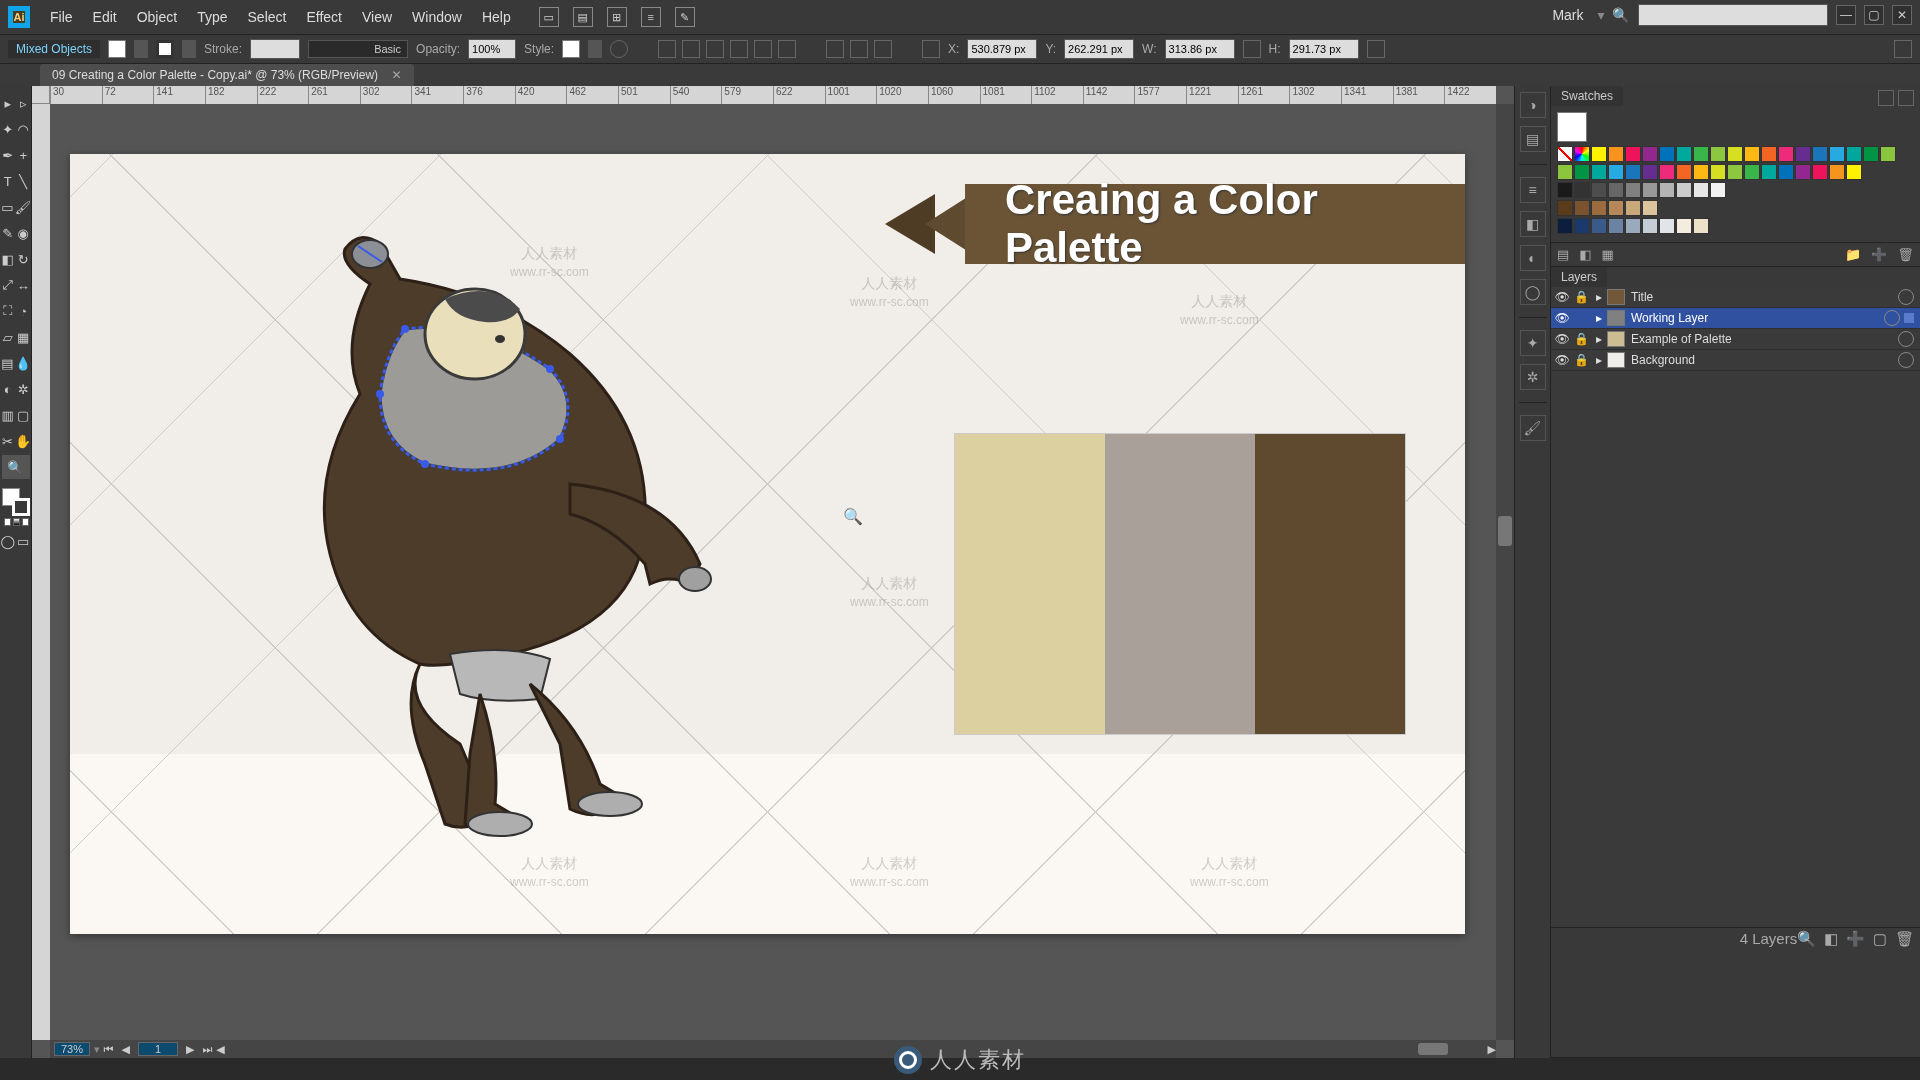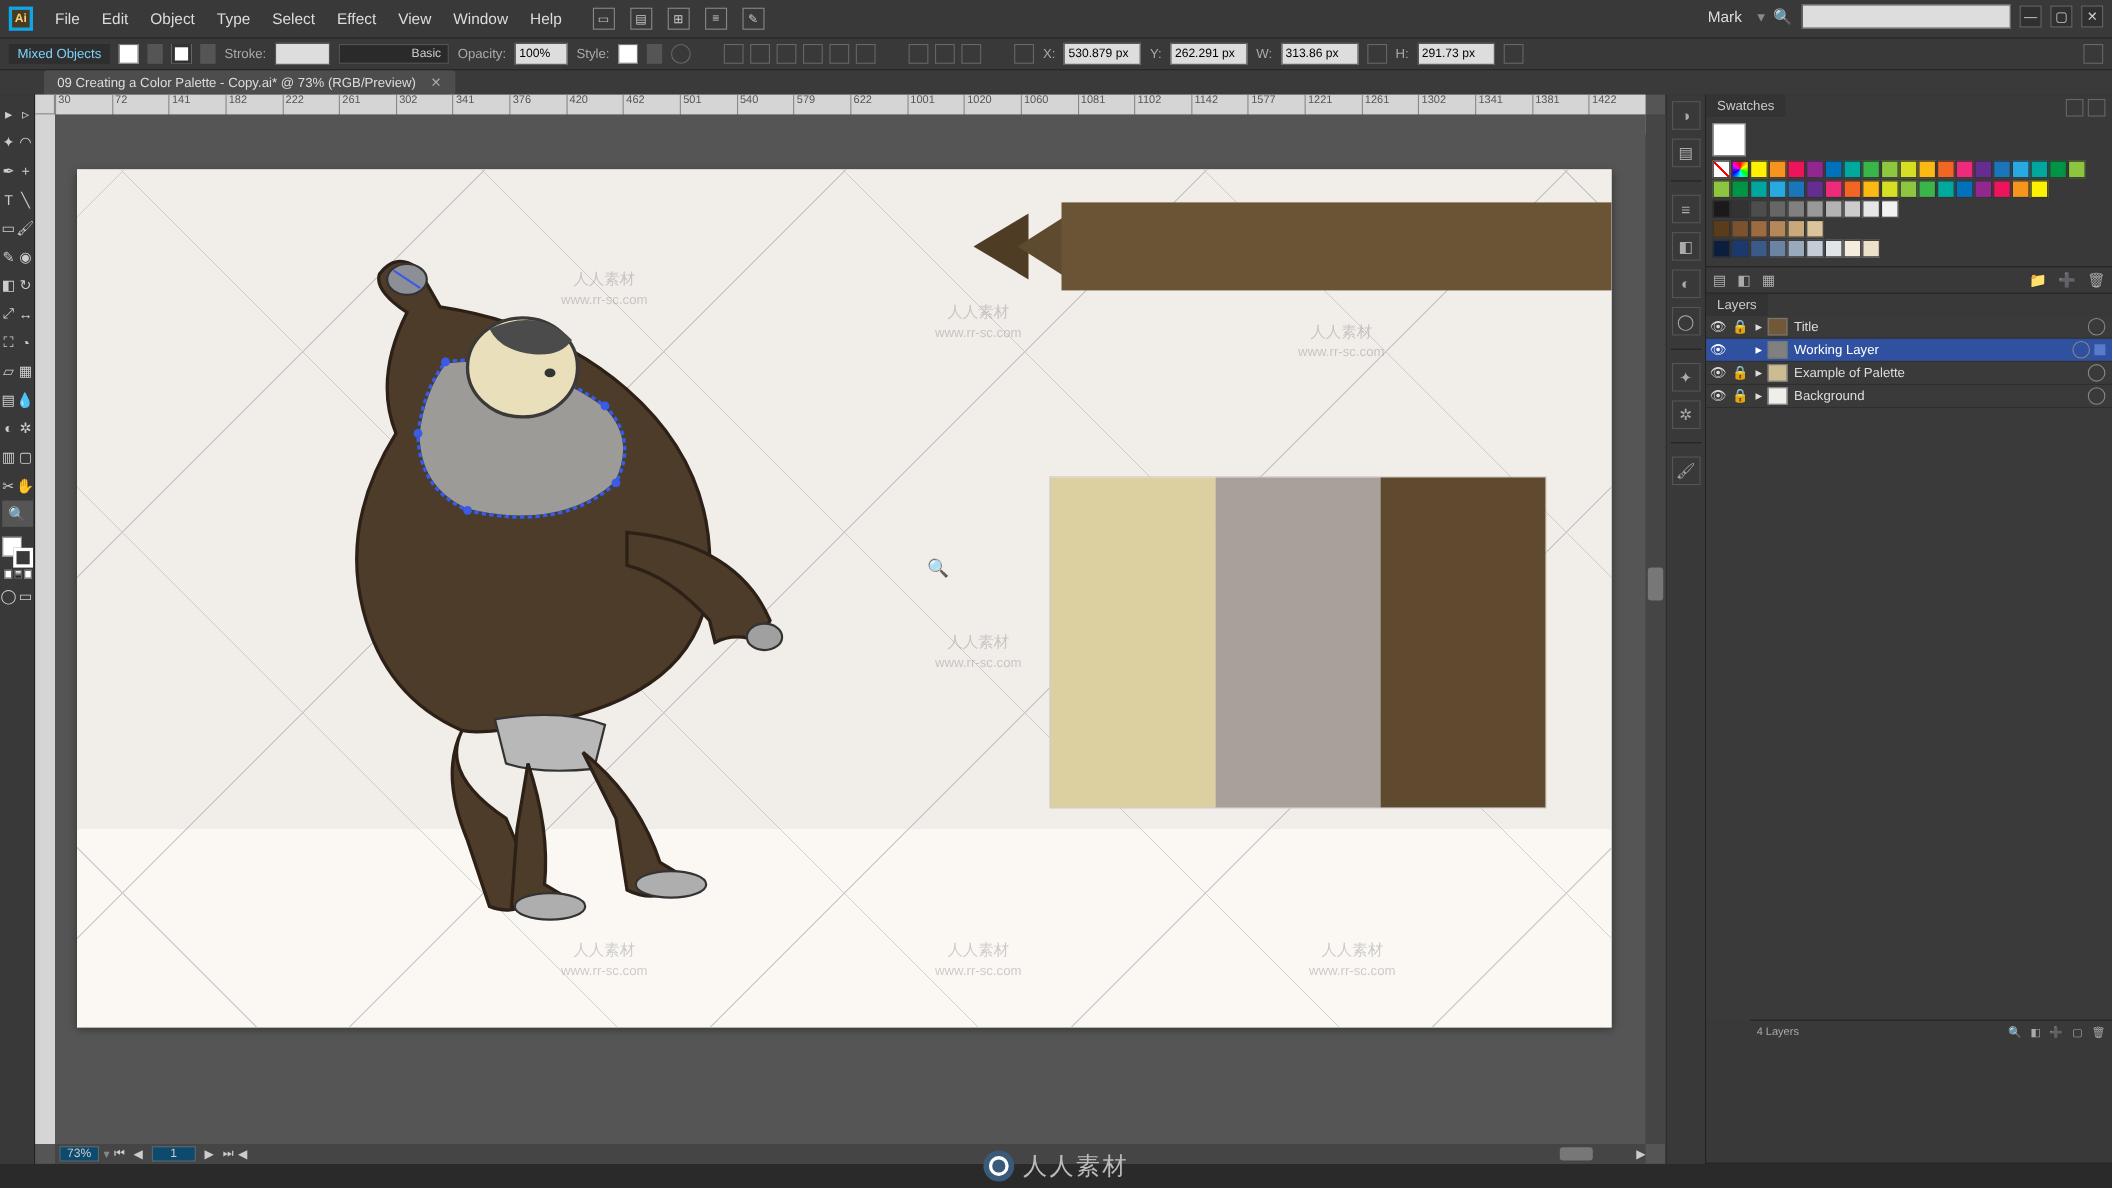--- a/index.html
+++ b/index.html
@@ -1,20 +1,20 @@
 <!DOCTYPE html>
 <html><head>
 <meta charset="utf-8">
 <style>
 * { margin: 0; padding: 0; box-sizing: border-box; font-family: Tahoma, Arial, sans-serif; user-select: none; }
 body { background: #2a2a2a; width: 1920px; height: 1080px; overflow: hidden; position: relative; }
 
 
 .menubar { height: 34px; background: #393939; display: flex; align-items: center; padding: 0 8px; color: #ddd; font-size: 14px; position: relative; }
-.ai-logo { width: 22px; height: 22px; background: #4a3b1e; border: 3px solid #0ea5e9; display: inline-flex; align-items: center; justify-content: center; color: #f0d080; font-size: 11px; font-weight: bold; margin-right: 10px; }
+.ai-logo { width: 22px; height: 22px; background: #4a3b1e; border: 5px solid #0ea5e9; display: inline-flex; align-items: center; justify-content: center; color: #f0d080; font-size: 11px; font-weight: bold; margin-right: 10px; }
 .menu-item { padding: 6px 10px; cursor: pointer; }
 .menu-icons { display: flex; gap: 14px; margin-left: 18px; align-items: center; }
 .menu-icon-box { width: 20px; height: 20px; border: 1px solid #888; display: flex; align-items: center; justify-content: center; font-size:11px; color:#ccc;}
 .menu-right { position: absolute; right: 8px; top: 4px; display: flex; align-items: center; gap: 8px; }
 .user-label { color: #ddd; font-size: 14px; padding-right:6px; }
 .search-box { width: 190px; height: 22px; background: #ddd; border: 1px solid #555; padding: 0 4px; font-size:12px; }
 .win-btn { width: 20px; height: 20px; background: #303030; border: 1px solid #666; color: #ccc; font-size: 12px; display:flex; align-items:center; justify-content:center; }
 
 
 .controlbar { height: 30px; background: #393939; border-top: 1px solid #222; border-bottom: 1px solid #222; display: flex; align-items: center; padding: 0 8px; color: #ccc; font-size: 12px; gap: 8px; }
@@ -120,21 +120,21 @@
 .layers-body { background:#3a3a3a; min-height:640px;}
 .layer { display:flex; align-items:center; height:21px; font-size:12px; color:#ddd; border-bottom:1px solid #2e2e2e; padding-right:6px;}
 .layer.selected { background:#3050a0; color:#fff;}
 .layer .vis { width:22px; text-align:center;}
 .layer .lock { width:18px; text-align:center;}
 .layer .tw { width:16px; text-align:center;}
 .layer .thumb { width:18px; height:16px; background:#ddd; border:1px solid #777; margin-right:6px;}
 .layer .name { flex:1;}
 .layer .target { width:16px; height:16px; border:1px solid #888; border-radius:50%; margin-left:4px;}
 .layer .sel-ind { width:10px; height:10px; background:#5a7acc; margin-left:4px;}
-.layers-foot { display:flex; align-items:center; height:22px; font-size:10px; color:#aaa; padding:0 6px; border-top:1px solid #222; justify-content:space-between;margin-left:40px;}
+.layers-foot { display:flex; align-items:center; height:22px; font-size:15px; color:#aaa; padding:0 6px; border-top:1px solid #222; justify-content:flex-end;}
 .layers-foot .icons { display:flex; gap:8px;}
 
 .footer-wm { position:absolute; bottom:0; left:0; right:0; height:40px; display:flex; align-items:center; justify-content:center; gap:8px; pointer-events:none;}
 .footer-logo { width:28px; height:28px; border-radius:50%; background:#3a5a7a; position:relative;}
 .footer-logo::after{content:''; position:absolute; inset:5px; border-radius:50%; border:3px solid #fff;}
 .footer-txt { color:#bbb; font-size:22px; letter-spacing:2px;}
 </style>
 </head>
 <body>
 
@@ -344,20 +344,21 @@
         <div class="watermark" style="top:420px; left:780px"><span>人人素材</span><br><span class="wm-sm">www.rr-sc.com</span></div>
         <div class="watermark" style="top:420px; left:1120px"><span>人人素材</span><br><span class="wm-sm">www.rr-sc.com</span></div>
         <div class="watermark" style="top:700px; left:440px"><span>人人素材</span><br><span class="wm-sm">www.rr-sc.com</span></div>
         <div class="watermark" style="top:700px; left:780px"><span>人人素材</span><br><span class="wm-sm">www.rr-sc.com</span></div>
         <div class="watermark" style="top:700px; left:1120px"><span>人人素材</span><br><span class="wm-sm">www.rr-sc.com</span></div>
 
         <div class="title-banner">
           <div class="banner-arrow"></div>
           <div class="banner-arrow2"></div>
           <div class="banner-bg"></div>
+          <div class="banner-txt">Creaing a Color Palette</div>
         </div>
 
         <div class="palette">
           <div class="pal1"></div>
           <div class="pal2"></div>
           <div class="pal3"></div>
         </div>
 
         <div class="figure">
           <svg class="char-svg" viewBox="0 0 520 620">

